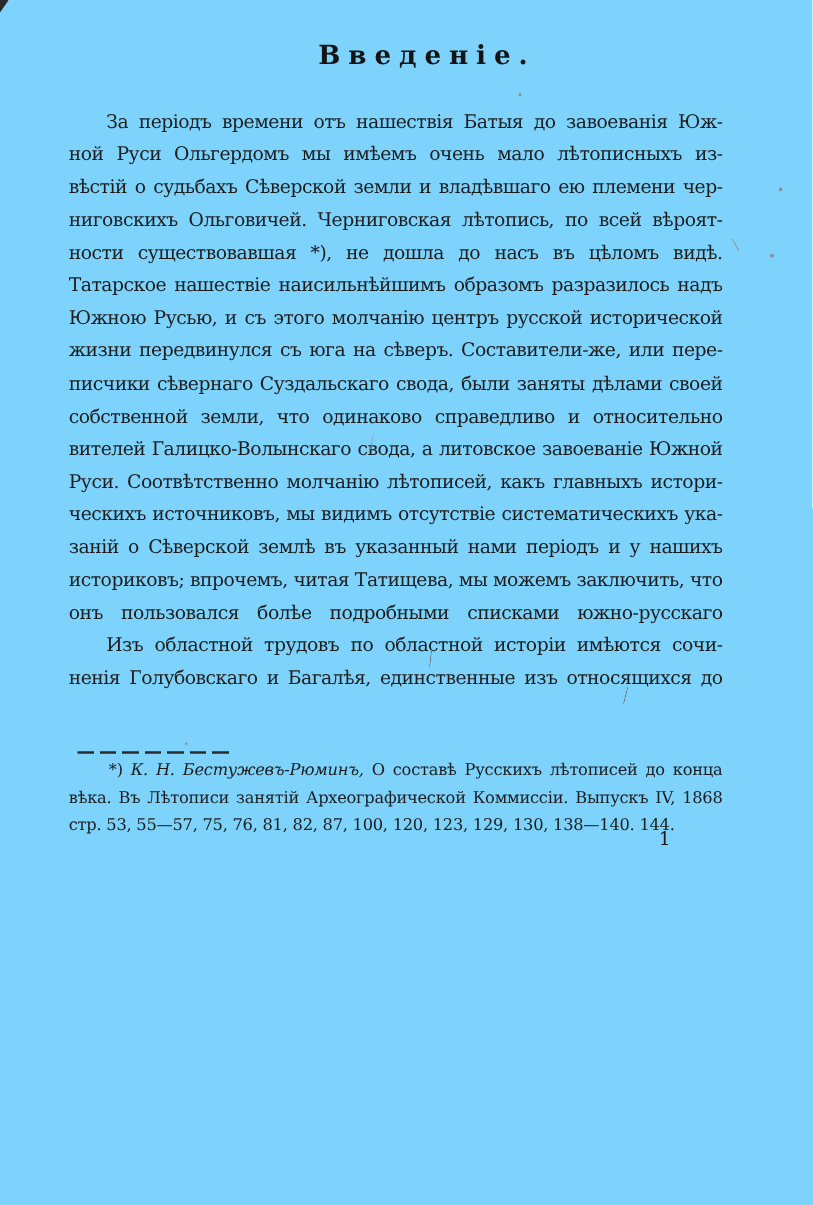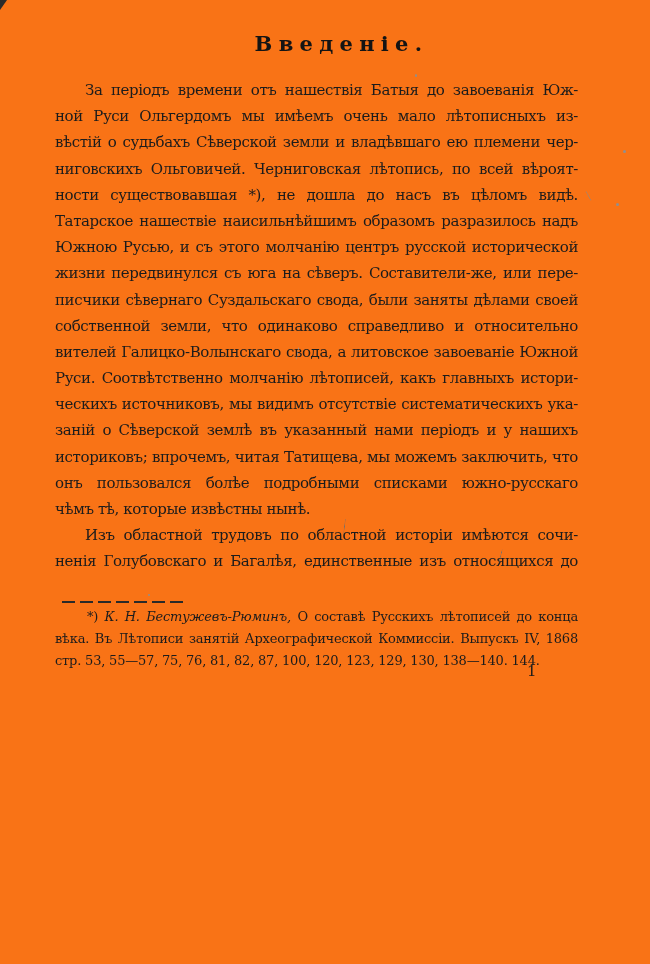--- a/index.html
+++ b/index.html
@@ -4,40 +4,40 @@
 <style>
   html, body {
     margin: 0;
     padding: 0;
     background: #ffffff;
   }
   .page {
     position: relative;
     width: 650px;
     height: 964px;
-    background: #f97316;
+    background: #7dd3fc;
     overflow: hidden;
     font-family: "DejaVu Serif", "Liberation Serif", serif;
     color: #1c1c1c;
   }
   .title {
     position: absolute;
     top: 31px;
     left: 81px;
     width: 521px;
     margin: 0;
     text-align: center;
     font-size: 21px;
     font-weight: bold;
     letter-spacing: 0.30em;
     color: #141414;
   }
   .body-block {
     position: absolute;
-    top: 77px;
+    top: 84px;
     left: 55px;
     width: 523px;
     font-size: 15px;
     letter-spacing: -0.4px;
   }
   .bline {
     height: 26.2px;
     line-height: 26.2px;
     overflow: hidden;
     text-align: justify;
@@ -129,21 +129,20 @@
     <div class="bline just">Южною Русью, и съ этого молчанію центръ русской исторической</div>
     <div class="bline just">жизни передвинулся съ юга на сѣверъ. Составители-же, или пере-</div>
     <div class="bline just">писчики сѣвернаго Суздальскаго свода, были заняты дѣлами своей</div>
     <div class="bline just">собственной земли, что одинаково справедливо и относительно соста-</div>
     <div class="bline just">вителей Галицко-Волынскаго свода, а литовское завоеваніе Южной</div>
     <div class="bline just">Руси. Соотвѣтственно молчанію лѣтописей, какъ главныхъ истори-</div>
     <div class="bline just">ческихъ источниковъ, мы видимъ отсутствіе систематическихъ ука-</div>
     <div class="bline just">заній о Сѣверской землѣ въ указанный нами періодъ и у нашихъ</div>
     <div class="bline just">историковъ; впрочемъ, читая Татищева, мы можемъ заключить, что</div>
     <div class="bline just">онъ пользовался болѣе подробными списками южно-русскаго свода,</div>
-    <div class="bline no-just">чѣмъ тѣ, которые извѣстны нынѣ.</div>
     <div class="bline just indent">Изъ областной трудовъ по областной исторіи имѣются сочи-</div>
     <div class="bline just">ненія Голубовскаго и Багалѣя, единственные изъ относящихся до</div>
   </div>
 
   <div class="fn-sep"></div>
 
   <div class="footnote-block">
     <div class="fline just indent">
       <span>*)</span>
       <span class="fn-author">К. Н. Бестужевъ-Рюминъ,</span>

